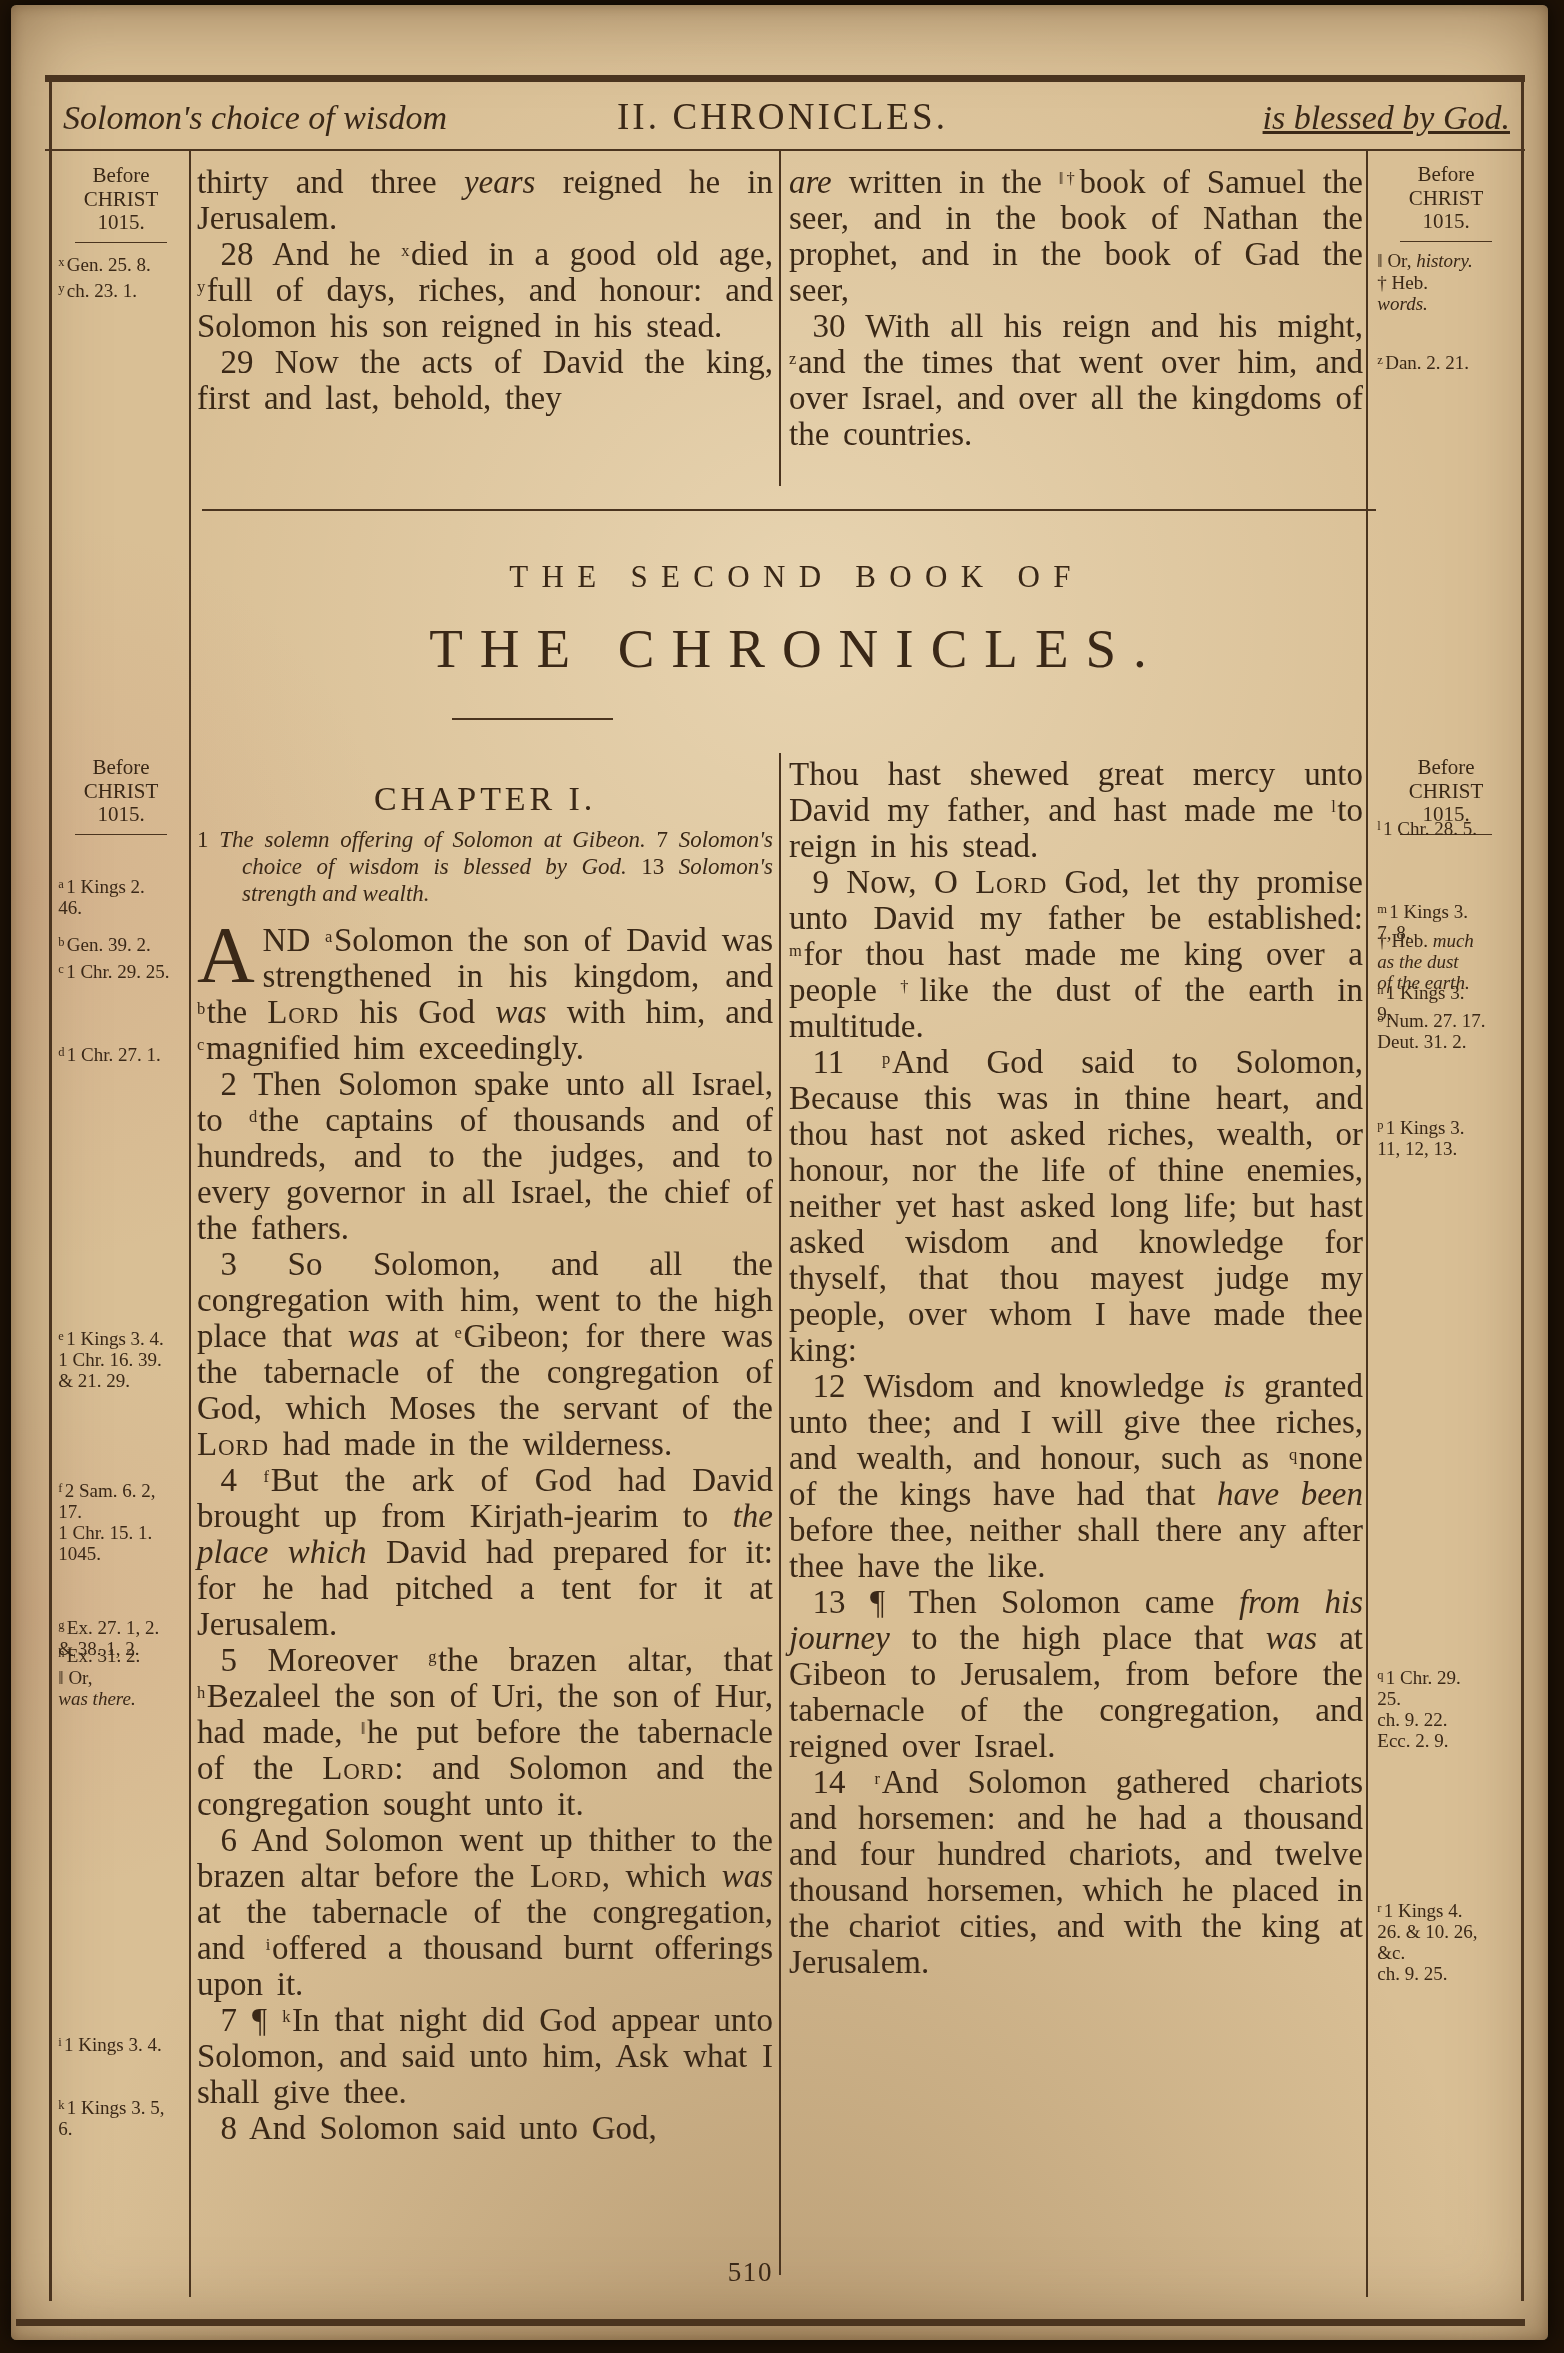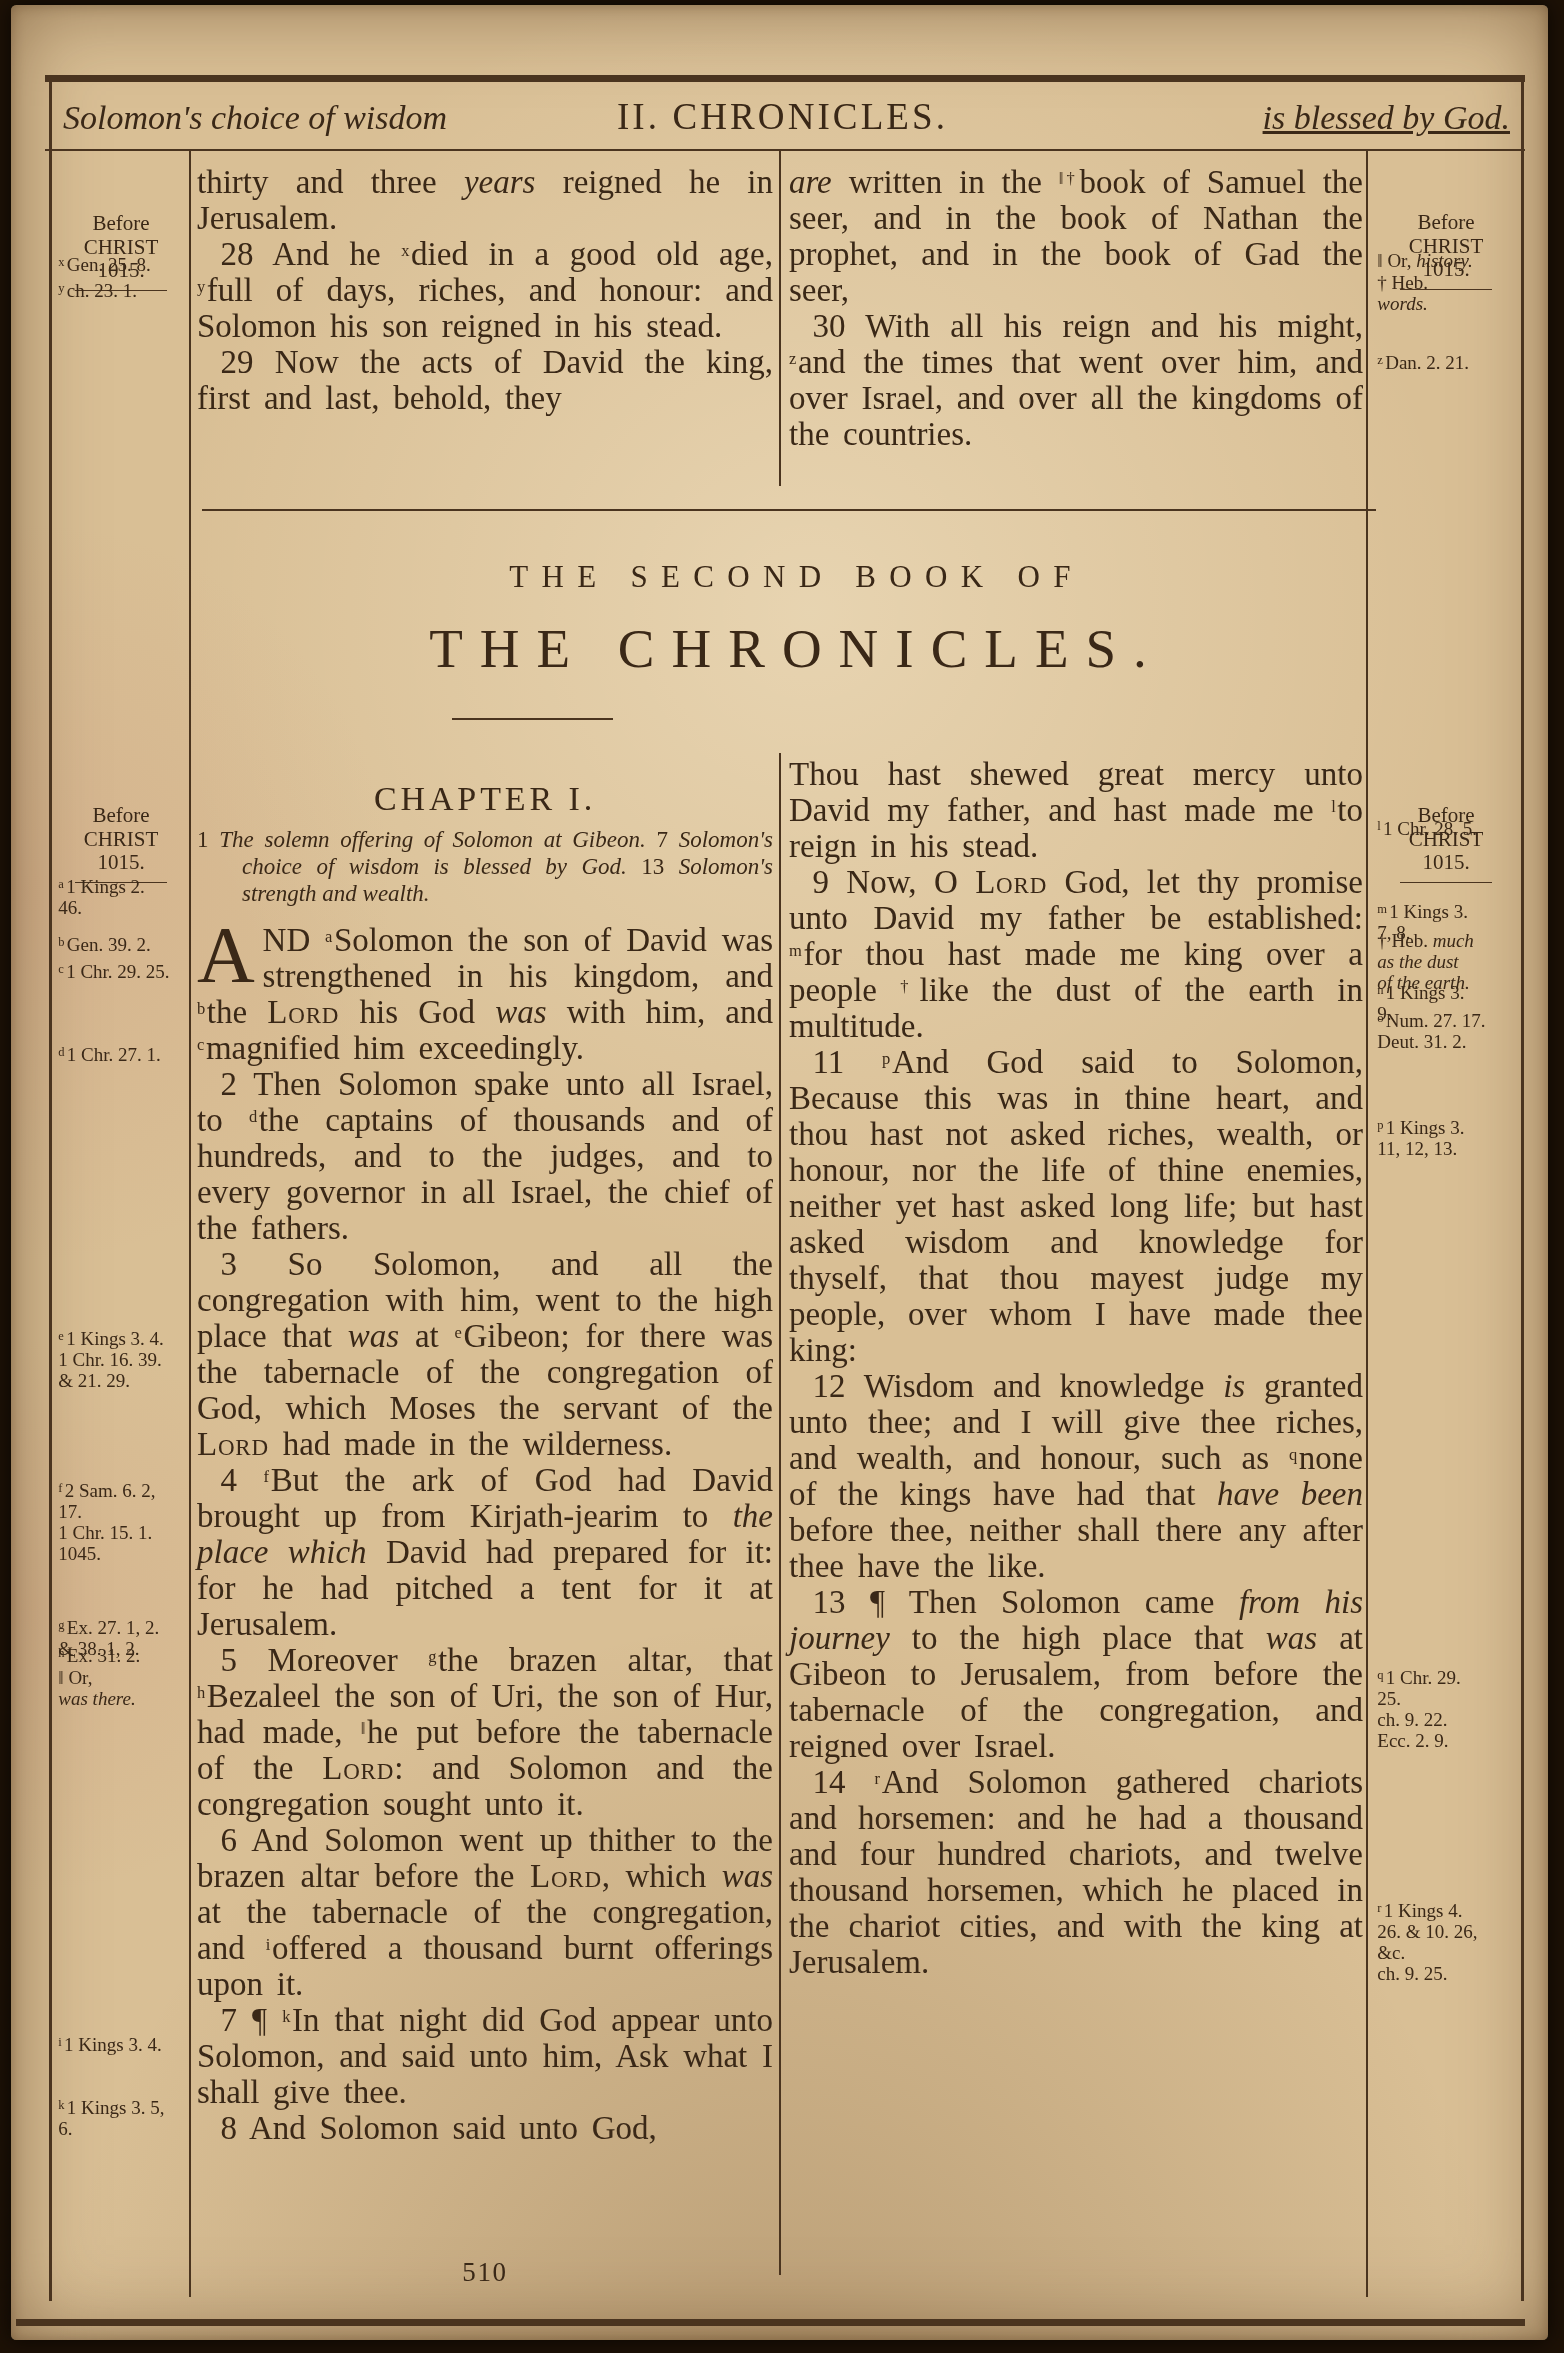--- a/index.html
+++ b/index.html
@@ -43,23 +43,23 @@
   .dropcap{float:left;font-size:80px;line-height:63px;padding:2.3px 7.8px 0 0;}
   .i{font-style:italic;}
   .sc{font-variant:small-caps;letter-spacing:0.8px;}
   .sup{font-size:0.5em;vertical-align:0.55em;line-height:0;word-spacing:normal;margin-right:1.6px;}
   
   .margincol{position:absolute;top:0;height:2354px;}
   #margin-left{left:52px;width:138px;}
   #margin-right{left:1371px;width:150px;}
   .note{position:absolute;left:6.3px;right:3.1px;font-size:19px;line-height:21px;text-align:left;}
   .note .sup{font-size:0.66em;vertical-align:0.38em;margin-right:2.3px;}
-  .note.bc{left:0;right:0;text-align:center;font-size:21px;line-height:23.5px;margin-top:48px;}
+  .note.bc{left:0;right:0;text-align:center;font-size:21px;line-height:23.5px;}
   .bc-rule{width:92px;height:1.6px;background:var(--rule);margin:7px auto 0;}
-  #page-number{position:absolute;left:197px;top:2257px;width:576px;text-align:center;font-size:27px;letter-spacing:1.6px;}
+  #page-number{position:absolute;left:197px;top:2257px;width:576px;text-align:right;font-size:27px;letter-spacing:1.6px;}
 </style>
 </head>
 <body>
 
 <div id="page">
   <div id="paper"></div>
 
   <div class="hr" style="left:45px;top:75px;width:1480px;height:7px;"></div>
   <div class="hr" style="left:45px;top:149px;width:1480px;height:2.3px;"></div>
   <div class="vr" style="left:49px;top:75px;width:3.1px;height:2226px;"></div>

